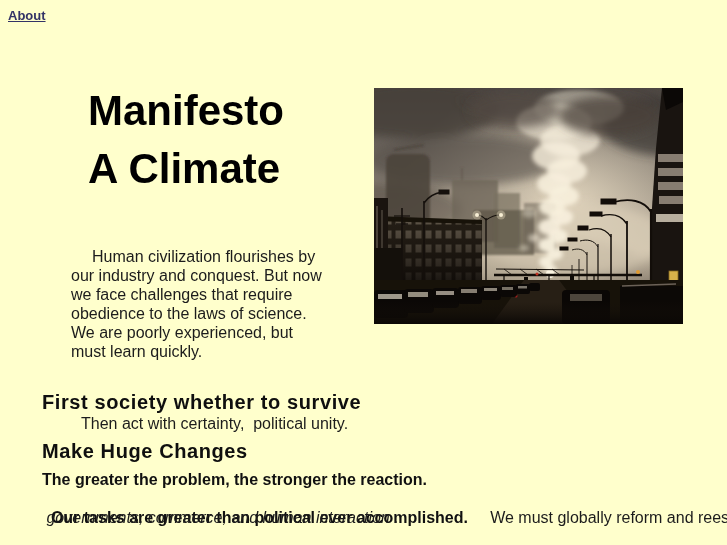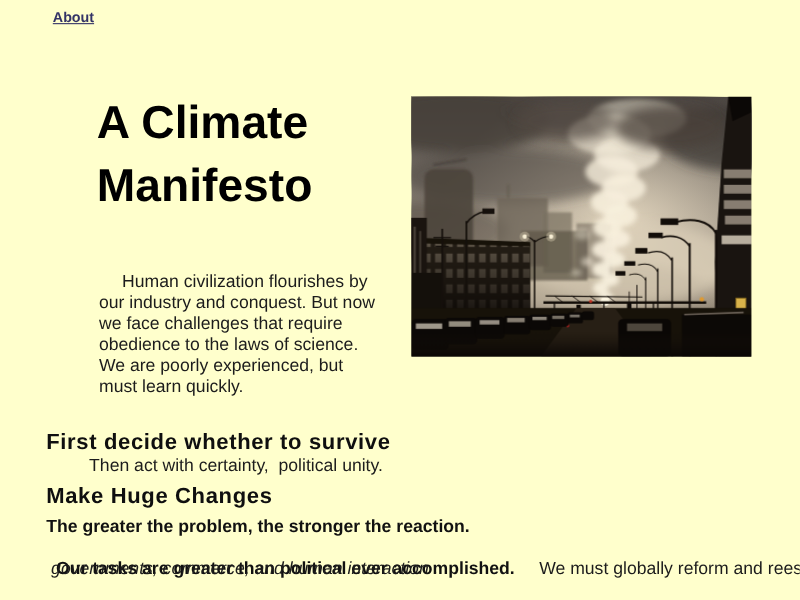--- a/index.html
+++ b/index.html
@@ -16,21 +16,21 @@
     font-size: 13px; font-weight: bold;
     color: #333366; text-decoration: underline;
     cursor: pointer;
   }
   .page-title {
     position: absolute; left: 88px; top: 82px;
     font-size: 42px; font-weight: bold; line-height: 58px;
     color: #000;
   }
   .intro-para {
-    position: absolute; left: 90px; top: 247px; width: 256px;
+    position: absolute; left: 71px; top: 247px; width: 256px;
     font-size: 16px; line-height: 19px;
     text-indent: 21px;
     color: #1c1c1c;
   }
   .photo-frame {
     position: absolute; left: 374px; top: 88px;
     width: 309px; height: 236px;
   }
   .photo-frame svg { display: block; width: 309px; height: 236px; }
   .section-heading {
@@ -47,25 +47,25 @@
   #s1-heading { top: 391px; }
   #s1-body    { top: 414px; margin-left: 39px; }
   #s2-heading { top: 440px; }
   #s2-line1   { top: 470px; font-weight: bold; color: #111; }
   #s2-line2   { top: 489px; }
   #s2-line3   { top: 508px; font-style: italic; }
 </style>
 </head>
 <body style="background: rgb(255, 255, 204);">
 
-<a class="about-link" style="color: rgb(51, 51, 102); margin-left: 40px;">About</a>
+<a class="about-link" style="color: rgb(51, 51, 102);">About</a>
 
 <div class="page-title">
+  <div>Manifesto</div>
   <div>A Climate</div>
-  <div>Manifesto</div>
 </div>
 
 <div class="photo-frame">
   <svg viewBox="0 0 309 236" preserveAspectRatio="none">
     <defs>
       <linearGradient id="sky" x1="0" y1="0" x2="0" y2="1">
         <stop offset="0" stop-color="#4e4843"></stop>
         <stop offset="0.25" stop-color="#6a635c"></stop>
         <stop offset="0.5" stop-color="#8d8478"></stop>
         <stop offset="0.68" stop-color="#b3a793"></stop>
@@ -240,21 +240,21 @@
     <rect x="196" y="206" width="32" height="7" fill="#5e564a" opacity="0.8"></rect>
     <rect x="246" y="198" width="63" height="38" fill="#0c0906"></rect>
     <line x1="248" y1="198" x2="302" y2="196" stroke="#6b6157" stroke-width="1.5"></line>
 
     <rect x="0" y="214" width="309" height="22" fill="url(#fadeDown)"></rect>
   </svg>
 </div>
 
 <p class="intro-para">Human civilization flourishes by our industry and conquest. But now we face challenges that require obedience to the laws of science. We are poorly experienced, but must learn quickly.</p>
 
-<h2 class="section-heading" id="s1-heading">First decide whether to survive</h2>
+<h2 class="section-heading" id="s1-heading">First society whether to survive</h2>
 <div class="section-line" id="s1-body">Then act with certainty,  political unity.</div>
 
 <h2 class="section-heading" id="s2-heading">Make Huge Changes</h2>
 <div class="section-line" id="s2-line1">The greater the problem, the stronger the reaction.</div>
 <div class="section-line" id="s2-line2">
   <b>Our tasks are greater than political ever accomplished.</b><span>     We must globally reform and reestablish society,</span>
 </div>
 <div class="section-line" id="s2-line3"> governments, commerce, and human interaction .</div>
 
 </body></html>

